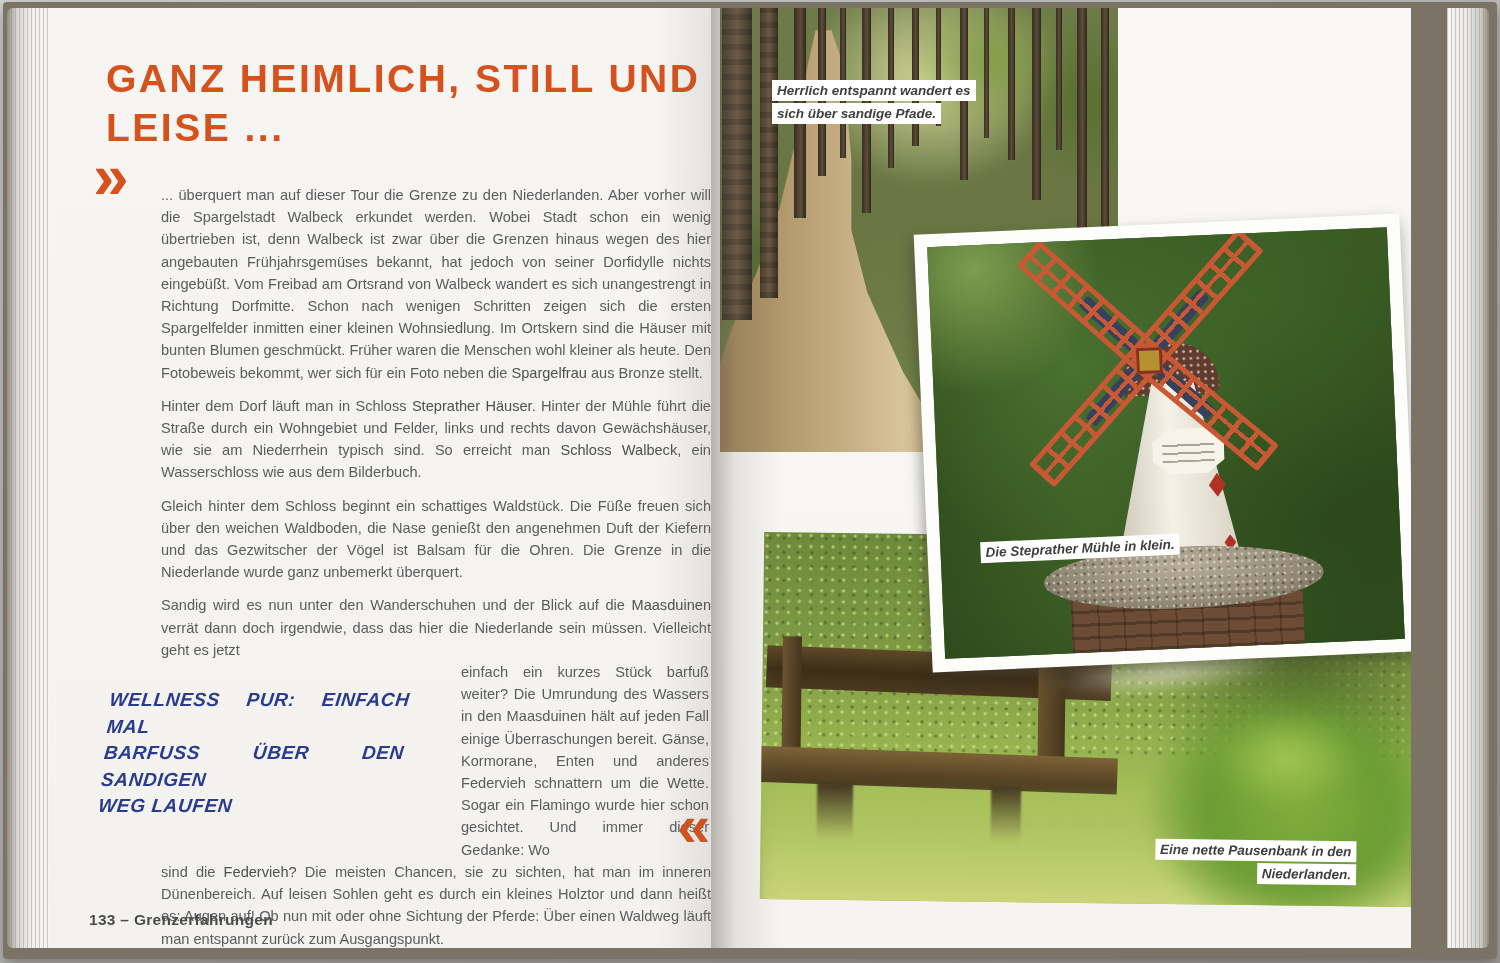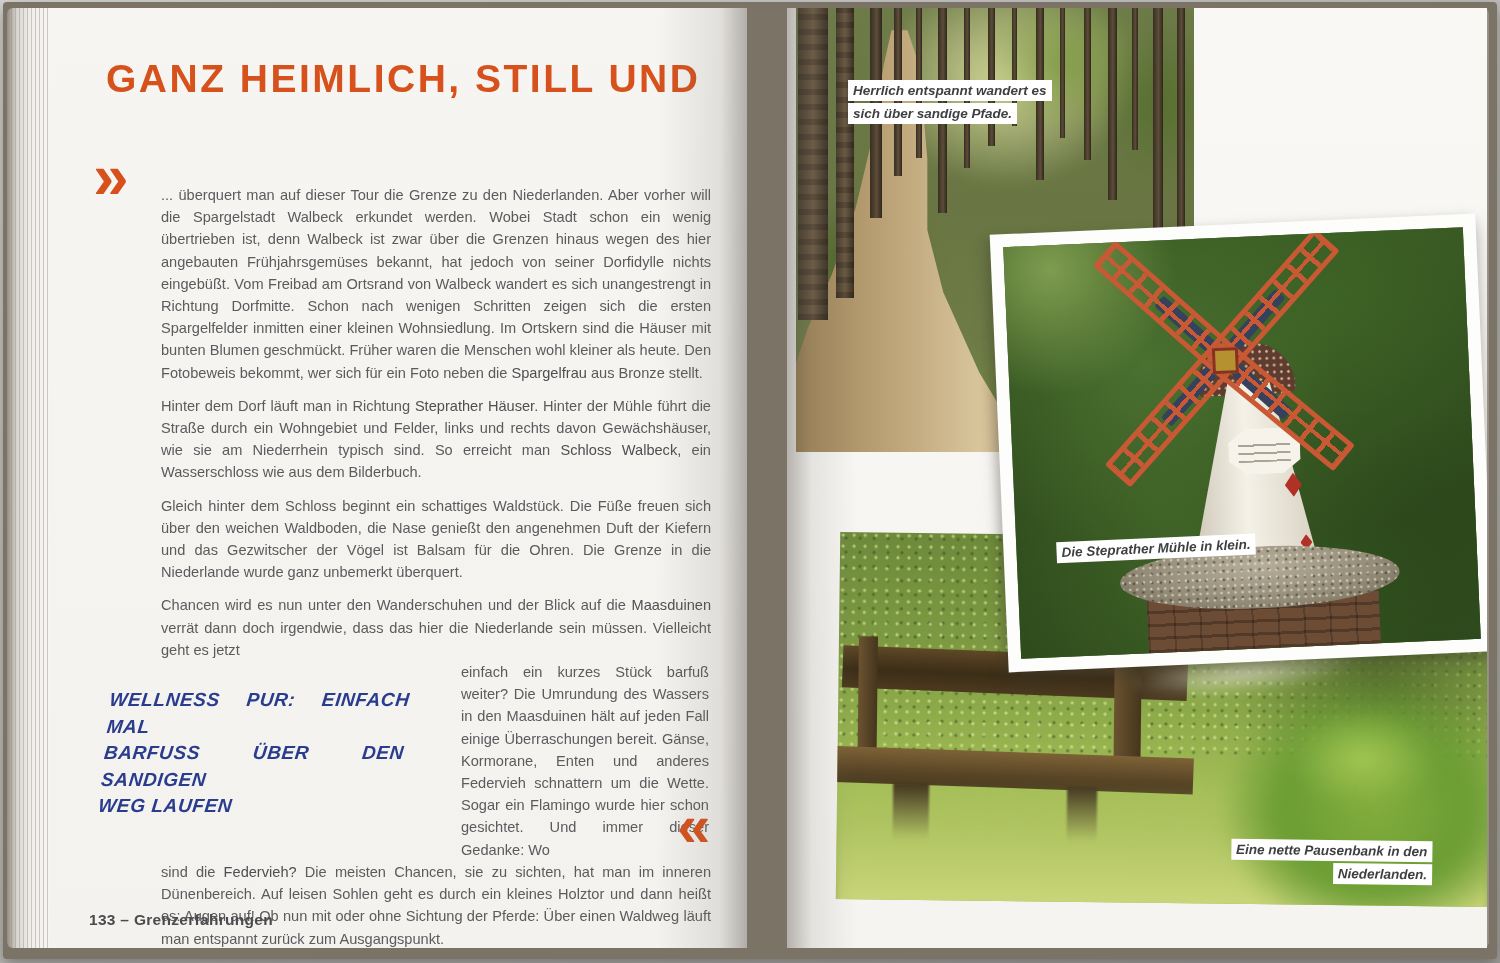--- a/index.html
+++ b/index.html
@@ -14,21 +14,21 @@
                     linear-gradient(90deg,#938c81,#d8d5d0 22%,#f1efec 55%,#f7f6f3);}
   .stack-left{left:4px;width:44px;border-radius:6px 0 0 6px;}
   .stack-right{left:1444px;width:42px;border-radius:0 6px 6px 0;
          background:repeating-linear-gradient(90deg,rgba(150,145,137,.45) 0 1px,rgba(255,255,255,0) 1px 4px),
                     linear-gradient(90deg,#f8f7f4,#eceae6 45%,#cfccc6 80%,#8f887d);}
   
   .page{position:absolute;top:6px;height:940px;overflow:hidden;}
   .page-left{left:46px;width:698px;background:linear-gradient(180deg,#f6f5f2,#f3f2ef);}
   .page-left::after{content:"";position:absolute;right:0;top:0;bottom:0;width:90px;
         background:linear-gradient(90deg,rgba(0,0,0,0) 0%,rgba(118,111,101,.16) 70%,rgba(84,78,70,.42) 100%);}
-  .page-right{left:784px;width:700px;background:linear-gradient(180deg,#f9f8f5,#f5f4f1);text-decoration:underline;}
+  .page-right{left:708px;width:700px;background:linear-gradient(180deg,#f9f8f5,#f5f4f1);text-decoration:underline;}
   .page-right::before{content:"";position:absolute;left:0;top:0;bottom:0;width:70px;z-index:40;
         background:linear-gradient(90deg,rgba(84,78,70,.40) 0%,rgba(118,111,101,.14) 35%,rgba(0,0,0,0) 100%);pointer-events:none;}
   
   .title{position:absolute;left:57px;top:46px;width:610px;color:#d6511b;font-weight:bold;
          font-size:39px;line-height:49px;letter-spacing:2.5px;}
   .quote-open{position:absolute;left:44px;top:136px;color:#d6511b;font-size:64px;font-weight:bold;line-height:64px;}
   .bodytext{position:absolute;left:112px;top:176px;width:550px;color:#5a5b5d;
             font-size:14.6px;line-height:22.2px;text-align:justify;}
   .bodytext p{margin:0 0 11px 0;}
   .bodytext b,.bodytext span.bb{font-weight:normal;color:#4e4f51;}
@@ -119,28 +119,29 @@
 <body>
 
 <div class="stage">
   <div class="book">
     <div class="stack stack-left"></div>
     <div class="stack stack-right"></div>
 
     <div class="page page-left">
       <div class="title">
         <div>GANZ HEIMLICH, STILL UND</div>
+        <div>LEISE ...</div>
       </div>
       <div class="quote-open">»</div>
 
       <div class="bodytext">
         <p><span>... überquert man auf dieser Tour die Grenze zu den Niederlanden. Aber vorher will die Spargelstadt Walbeck erkundet werden. Wobei Stadt schon ein wenig übertrieben ist, denn Walbeck ist zwar über die Grenzen hinaus wegen des hier angebauten Frühjahrsgemüses bekannt, hat jedoch von seiner Dorfidylle nichts eingebüßt. Vom Freibad am Ortsrand von Walbeck wandert es sich unangestrengt in Richtung Dorfmitte. Schon nach wenigen Schritten zeigen sich die ersten Spargelfelder inmitten einer kleinen Wohnsiedlung. Im Ortskern sind die Häuser mit bunten Blumen geschmückt. Früher waren die Menschen wohl kleiner als heute. Den Fotobeweis bekommt, wer sich für ein Foto neben die </span><span class="bb">Spargelfrau</span><span> aus Bronze stellt.</span></p>
-        <p><span>Hinter dem Dorf läuft man in Richtung </span><span class="bb">Steprather Häuser.</span><span> Hinter der Mühle führt die Straße durch ein Wohngebiet und Felder, links und rechts davon Gewächshäuser, wie sie am Niederrhein typisch sind. So erreicht man </span><span class="bb">Schloss Walbeck,</span><span> ein Wasserschloss wie aus dem Bilderbuch.</span></p>
+        <p><span>Hinter dem Dorf läuft man in Schloss </span><span class="bb">Steprather Häuser.</span><span> Hinter der Mühle führt die Straße durch ein Wohngebiet und Felder, links und rechts davon Gewächshäuser, wie sie am Niederrhein typisch sind. So erreicht man </span><span class="bb">Schloss Walbeck,</span><span> ein Wasserschloss wie aus dem Bilderbuch.</span></p>
         <p><span>Gleich hinter dem Schloss beginnt ein schattiges Waldstück. Die Füße freuen sich über den weichen Waldboden, die Nase genießt den angenehmen Duft der Kiefern und das Gezwitscher der Vögel ist Balsam für die Ohren. Die Grenze in die Niederlande wurde ganz unbemerkt überquert.</span></p>
-        <p style="margin-bottom:0;"><span>Chancen wird es nun unter den Wanderschuhen und der Blick auf die </span><span class="bb">Maasduinen</span><span> verrät dann doch irgendwie, dass das hier die Niederlande sein müssen. Vielleicht geht es jetzt</span></p>
+        <p style="margin-bottom:0;"><span>Sandig wird es nun unter den Wanderschuhen und der Blick auf die </span><span class="bb">Maasduinen</span><span> verrät dann doch irgendwie, dass das hier die Niederlande sein müssen. Vielleicht geht es jetzt</span></p>
         <div class="wraprow">
           <div class="margin-note">
             <div>WELLNESS PUR: EINFACH MAL</div>
             <div>BARFUSS ÜBER DEN SANDIGEN</div>
             <div>WEG LAUFEN</div>
           </div>
           <div class="narrowcol"><span>einfach ein kurzes Stück barfuß weiter? Die Umrundung des Wassers in den Maasduinen hält auf jeden Fall einige Überraschungen bereit. Gänse, Kormorane, Enten und anderes Federvieh schnattern um die Wette. Sogar ein Flamingo wurde hier schon gesichtet. Und immer dieser Gedanke: Wo</span></div>
         </div>
         <p style="margin-top:0;"><span>sind die </span><span class="bb">Federvieh?</span><span> Die meisten Chancen, sie zu sichten, hat man im inneren Dünenbereich. Auf leisen Sohlen geht es durch ein kleines Holztor und dann heißt es: Augen auf! Ob nun mit oder ohne Sichtung der Pferde: Über einen Waldweg läuft man entspannt zurück zum Ausgangspunkt.</span></p>
       </div>

